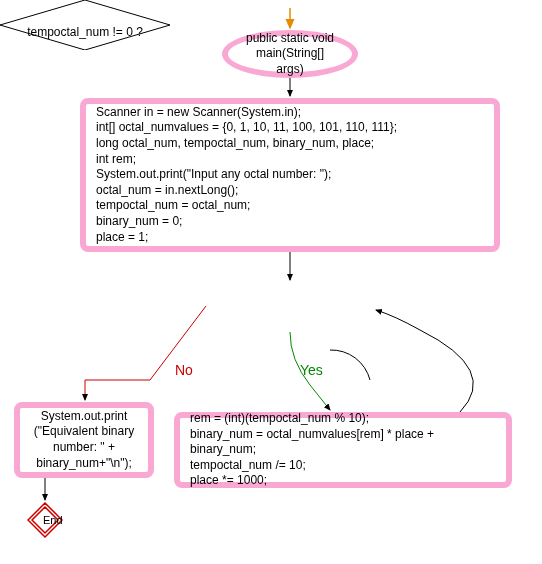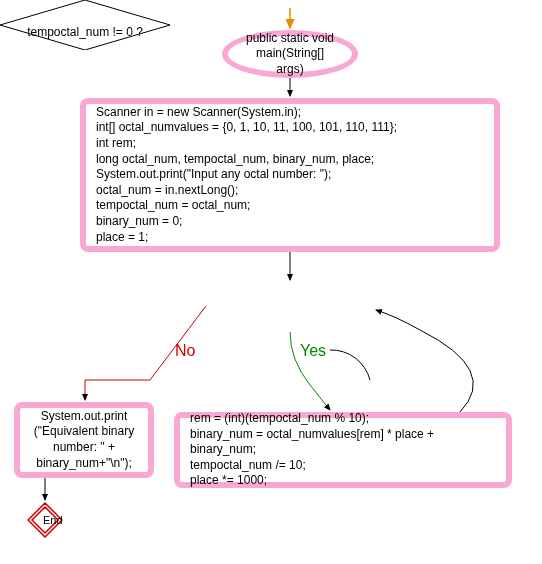--- a/index.html
+++ b/index.html
@@ -72,21 +72,22 @@
     svg.connector {
       position: absolute;
       top: 0;
       left: 0;
       width: 542px;
       height: 564px;
       pointer-events: none;
     }
     .edge-label {
       position: absolute;
-      font-size: 16px;
+      font-size: 14px;
+      margin-top: 20px;
     }
     .edge-label.no { color: #c00; }
     .edge-label.yes { color: #080; }
   </style>
 </head>
 <body>
 
 <div class="container">
 
   <svg class="connector">
@@ -117,22 +118,22 @@
   </svg>
 
   <div class="node terminal" style="left:222px; top:30px; width:136px; height:48px;">
     <span>public static void<br>main(String[] args)</span>
   </div>
 
   <div class="node process node-left" style="left:80px; top:98px; width:420px; height:154px;">
     <div style="width:100%;">
       <div>Scanner in = new Scanner(System.in);</div>
       <div>int[] octal_numvalues = {0, 1, 10, 11, 100, 101, 110, 111};</div>
+      <div>long octal_num, tempoctal_num, binary_num, place;</div>
       <div>int rem;</div>
-      <div>long octal_num, tempoctal_num, binary_num, place;</div>
       <div>System.out.print("Input any octal number: ");</div>
       <div>octal_num = in.nextLong();</div>
       <div>tempoctal_num = octal_num;</div>
       <div>binary_num = 0;</div>
       <div>place = 1;</div>
     </div>
   </div>
 
   <div class="decision" style="left:205px; top:282px;">
     <svg class="decision-shape" viewBox="0 0 170 50">

